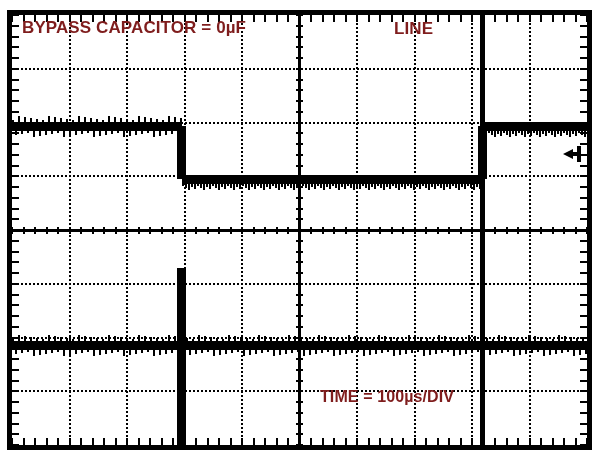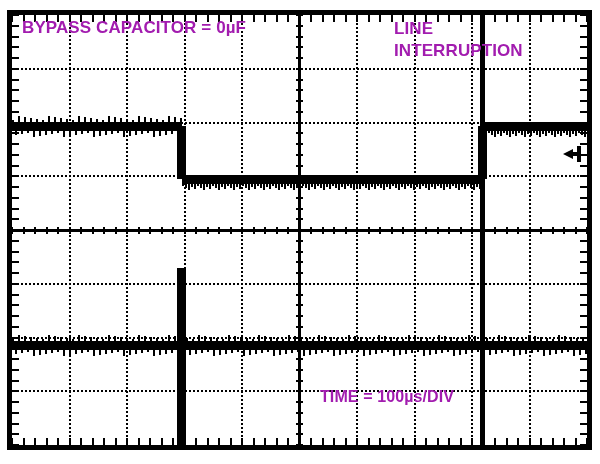--- a/index.html
+++ b/index.html
@@ -81,21 +81,21 @@
     position: absolute;
     background: #000000;
   }
   .trace-h { height: 9px; }
   .trace-v { width: 9px; }
   .trace-thin { width: 5px; }
 
   
   .scope-label {
     position: absolute;
-    color: #a21caf;
+    color: #7f1d1d;
     font-weight: bold;
     white-space: nowrap;
     letter-spacing: 0.1px;
   }
   .lbl-bypass {
     left: 22px;
     top: 18px;
     font-size: 17px;
   }
   .lbl-line {
@@ -870,21 +870,20 @@
         <div class="trace" style="left: 573px; width: 2px; height: 4px; top: 334.5px;"></div>
         <div class="trace trace-v" style="left: 165.125px; top: 253px; height: 177px;"></div>
         <div class="trace trace-thin" style="left: 467.85px; top: 0px; height: 430px;"></div>
       </div>
   </div>
 
   <div class="scope-label lbl-bypass">BYPASS CAPACITOR = 0µF</div>
 
   <div class="scope-label lbl-line">
     <div>LINE</div>
-    <div>INTERRUPTION</div>
   </div>
 
 
 
   <div class="scope-label lbl-time">TIME = 100µs/DIV</div>
 
   <div class="chan-marker">
     <div class="tri"></div>
     <div class="stem"></div>
     <div class="bar"></div>

